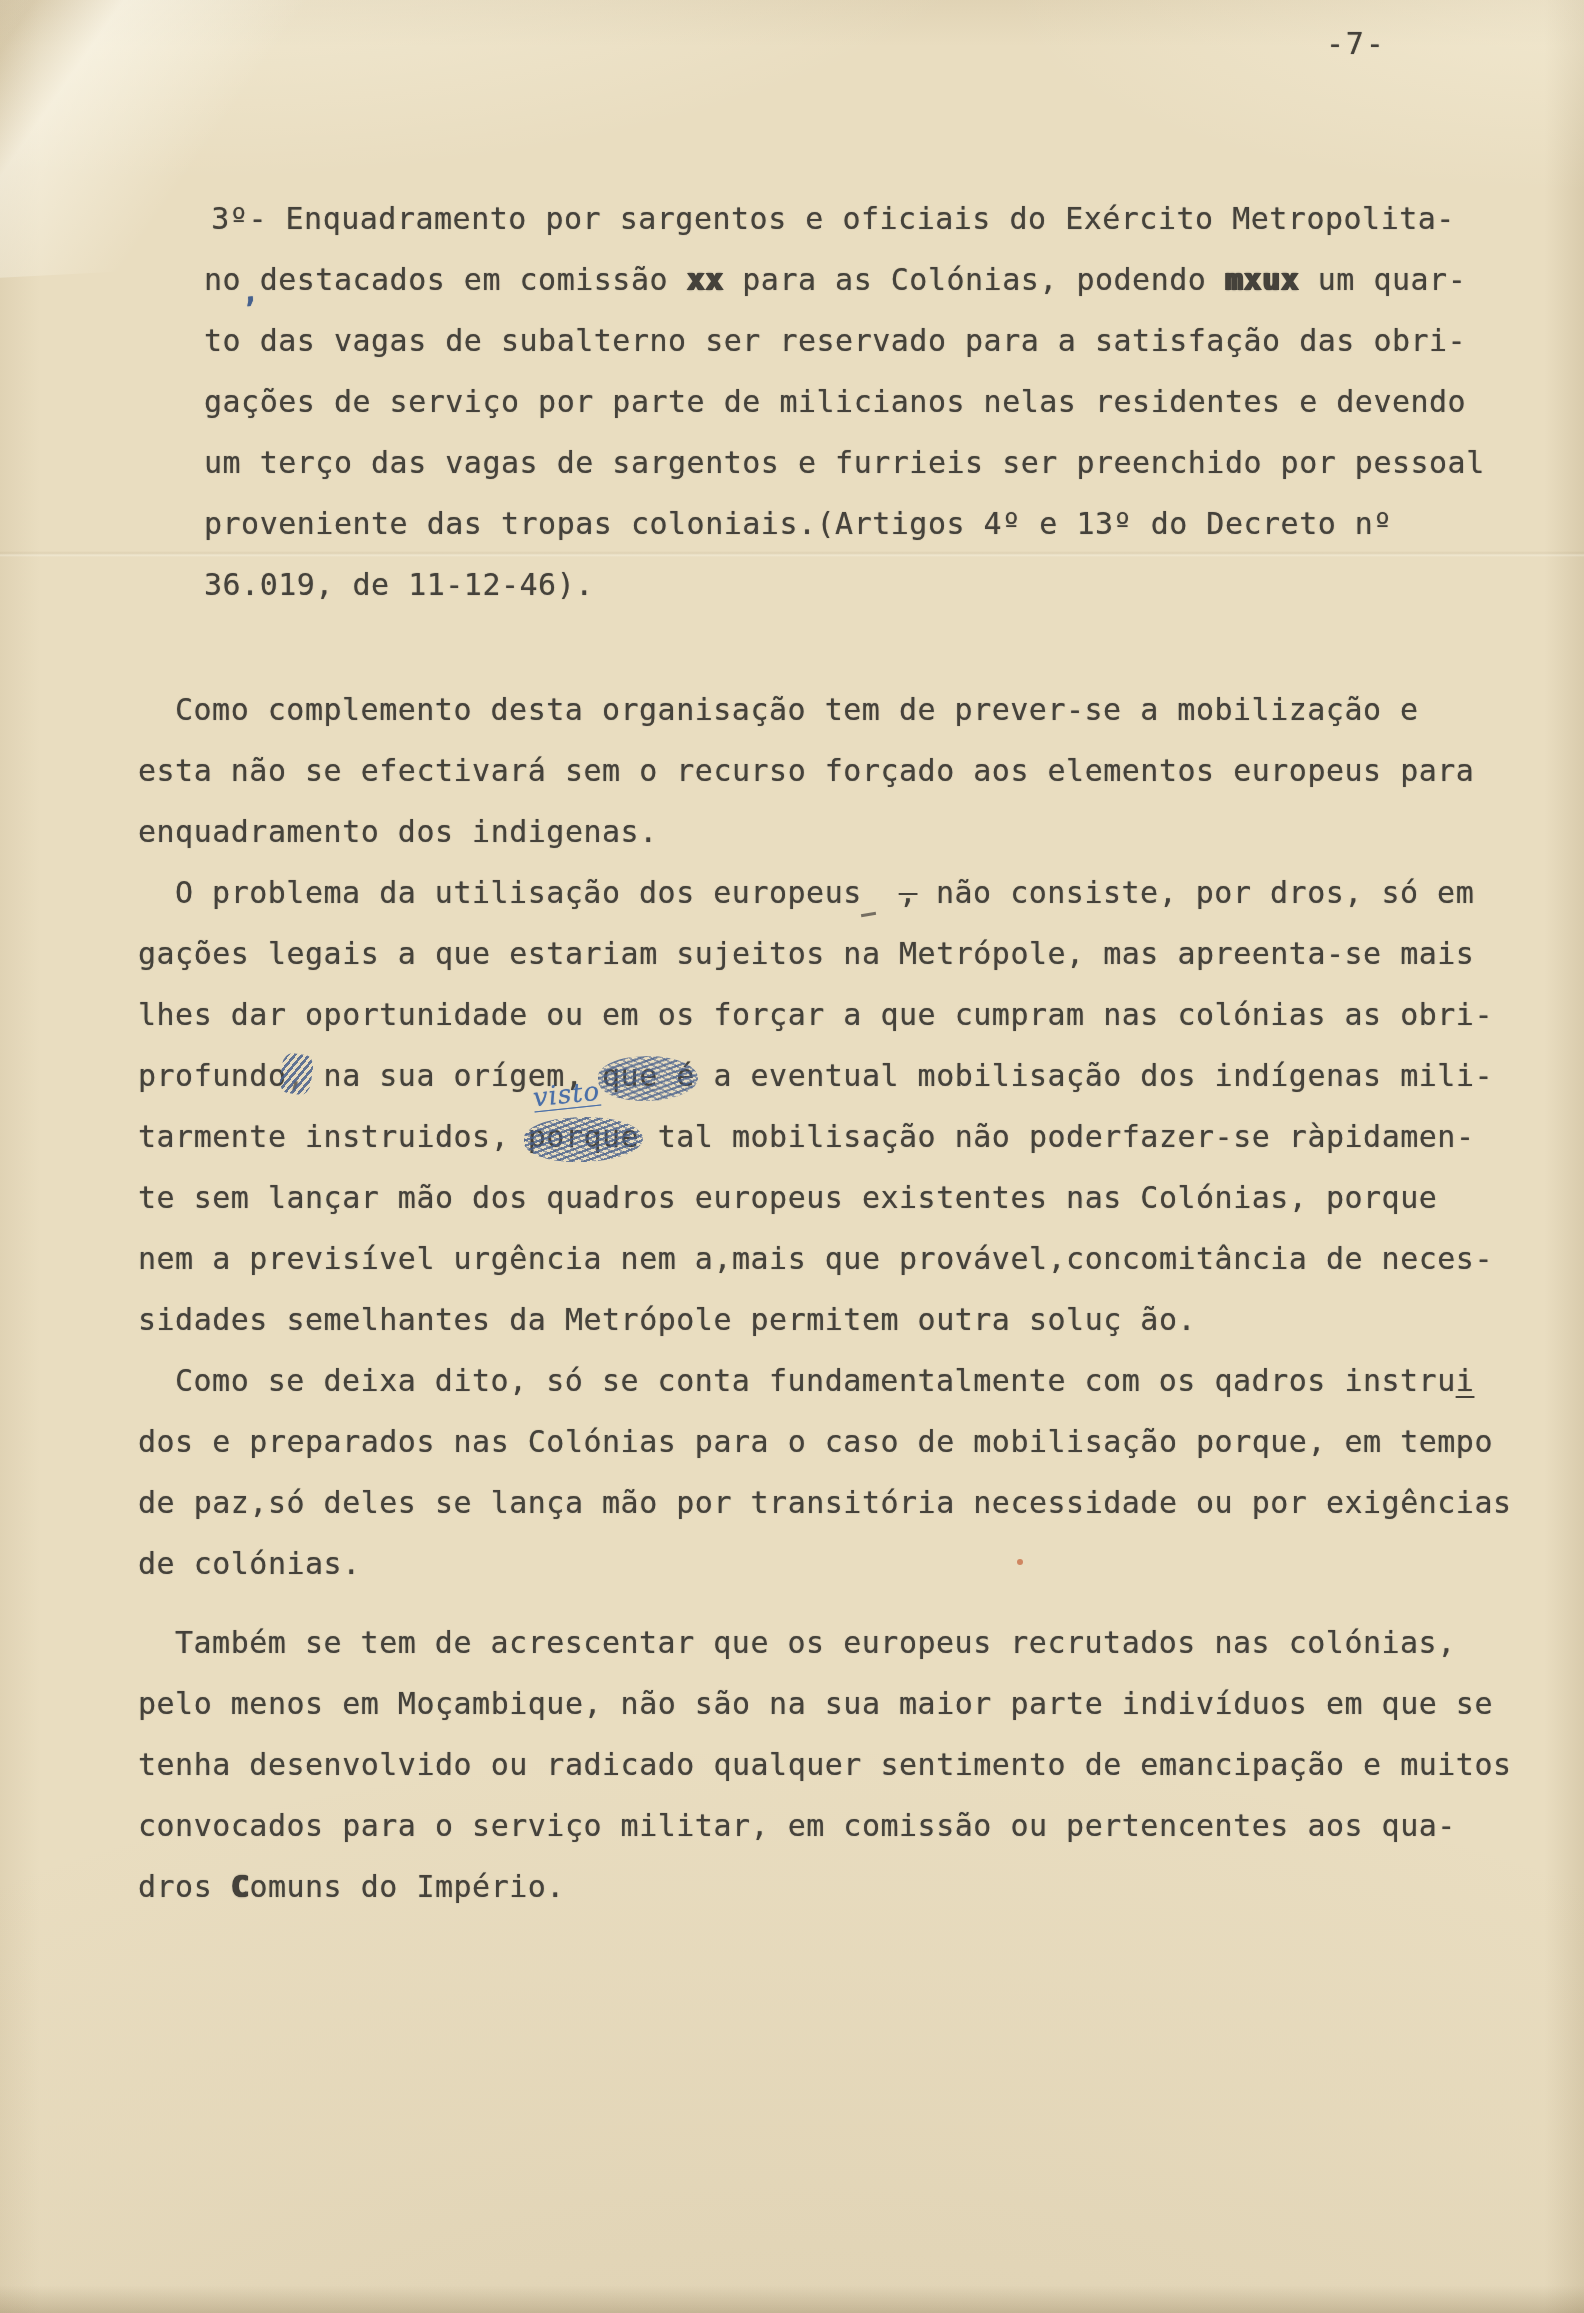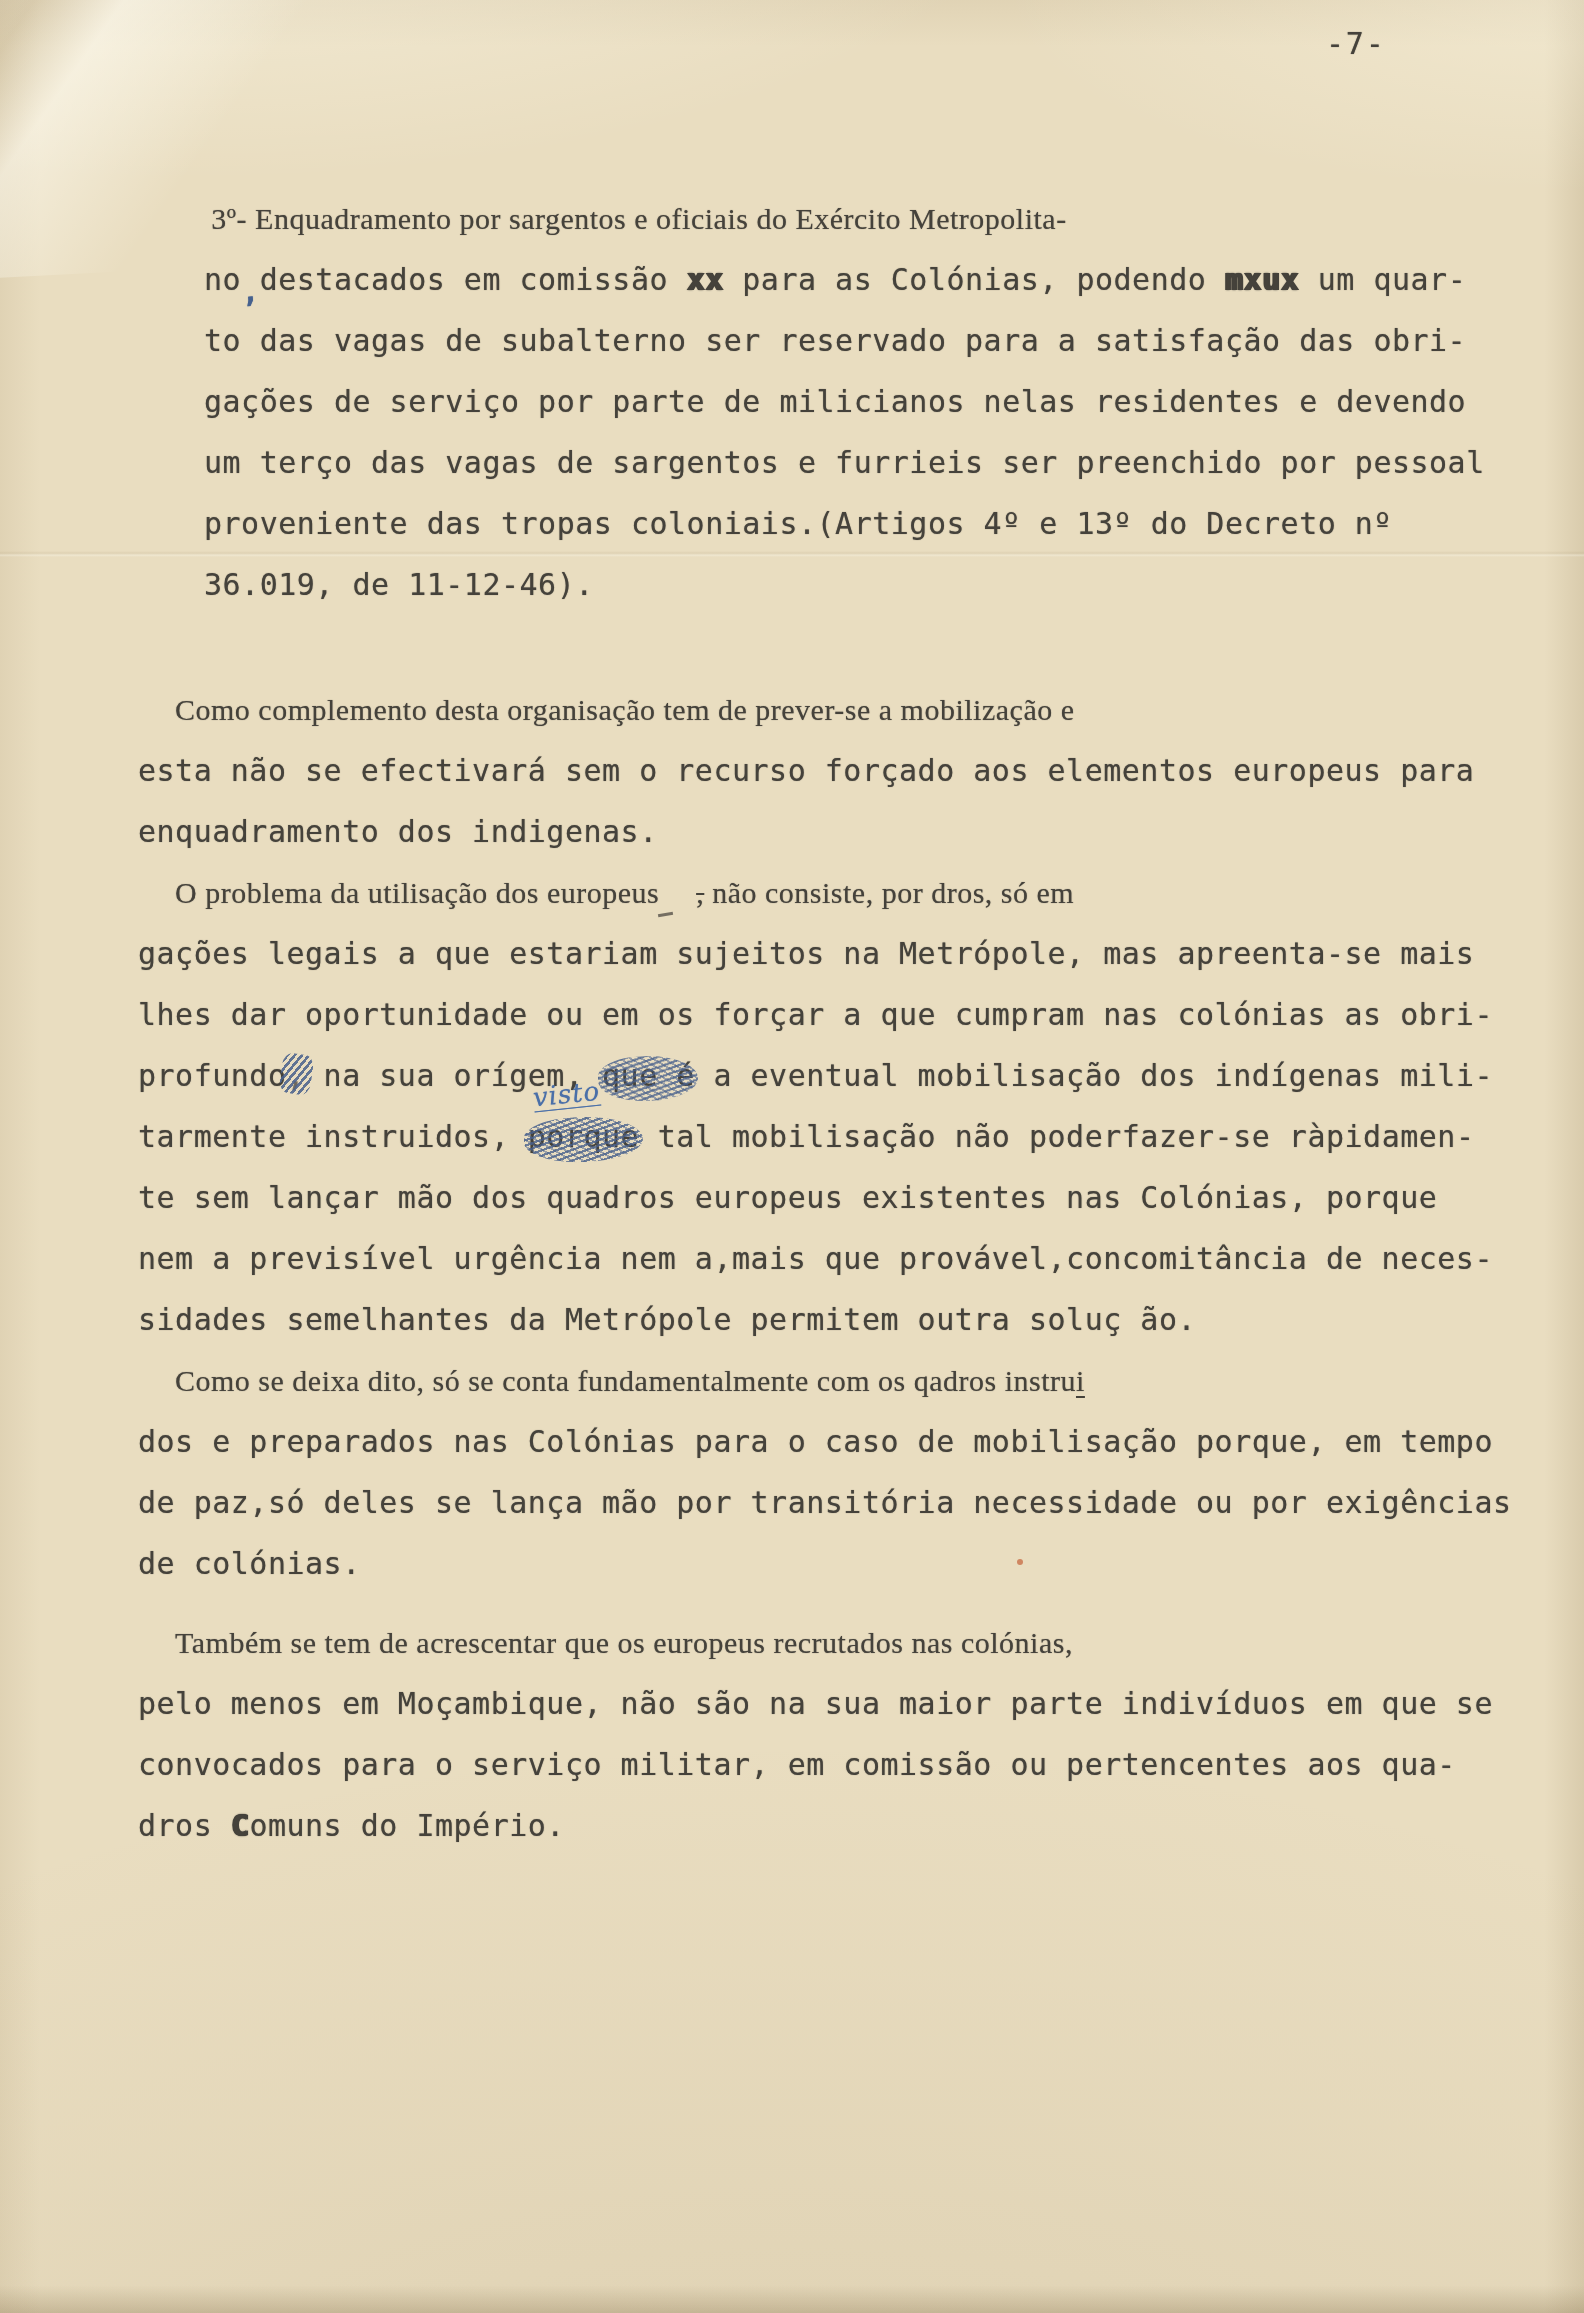--- a/index.html
+++ b/index.html
@@ -37,21 +37,21 @@
     position:absolute;top:26px;left:1326px;
     font-size:30px;letter-spacing:1.8px;
     text-shadow:0 0 1.1px rgba(69,66,59,.7);
   }
   .text-body{position:absolute;left:138px;top:0;}
   .para{margin:0;}
   .para-numbered{margin-left:66px;}
   .para:nth-child(1){margin-top:188px;}
   .para:nth-child(2){margin-top:64px;}
   .para:nth-child(5){margin-top:18.4px;}
-  .para .line:first-child{text-indent:37px;font-family:Liberation Serif, serif;}
+  .para .line:first-child{text-indent:37px;}
   .para:nth-child(1) .line:first-child{text-indent:7.3px;}
   .line{
     white-space:pre;height:61px;line-height:61px;
     font-size:30px;letter-spacing:0.5px;
     text-shadow:0 0 1.1px rgba(69,66,59,.62);
   }
   .seg{position:relative;}
   
   .seg-ot{
     font-weight:bold;
@@ -140,18 +140,19 @@
       </div>
       <div class="para para-body">
         <div class="line"><span class="seg">Como se deixa dito, só se conta fundamentalmente com os qadros instru</span><span class="seg seg-un">i</span></div>
         <div class="line"><span class="seg">dos e preparados nas Colónias para o caso de mobilisação porque, em tempo</span></div>
         <div class="line"><span class="seg">de paz,só deles se lança mão por transitória necessidade ou por exigências</span></div>
         <div class="line"><span class="seg">de colónias.</span></div>
       </div>
       <div class="para para-body">
         <div class="line"><span class="seg">Também se tem de acrescentar que os europeus recrutados nas colónias,</span></div>
         <div class="line"><span class="seg">pelo menos em Moçambique, não são na sua maior parte indivíduos em que se</span></div>
+        <div class="line"><span class="seg">tenha desenvolvido ou radicado qualquer sentimento de emancipação e muitos</span></div>
         <div class="line"><span class="seg">convocados para o serviço militar, em comissão ou pertencentes aos qua-</span></div>
         <div class="line"><span class="seg">dros </span><span class="seg seg-ot">C</span><span class="seg">omuns do Império.</span></div>
       </div>
     </div>
 </div>
 
 
 </body></html>

